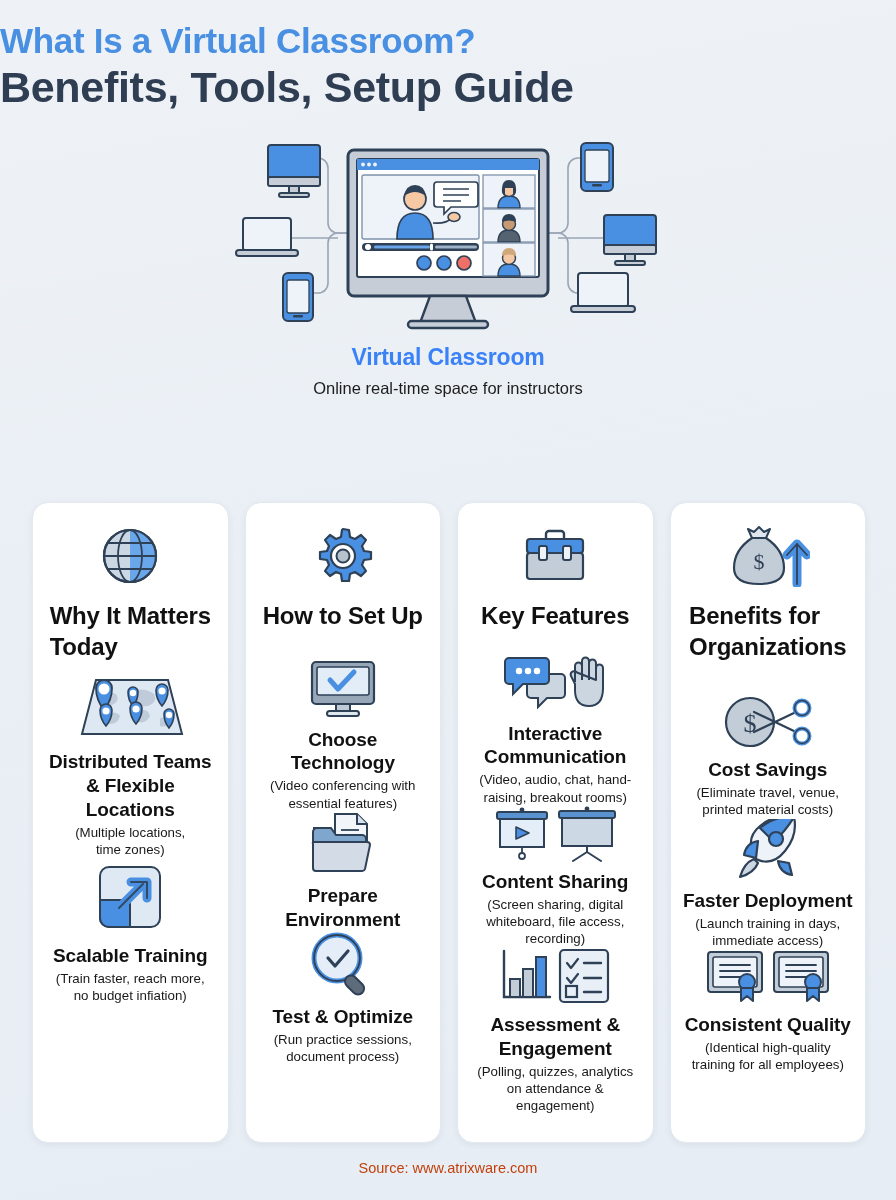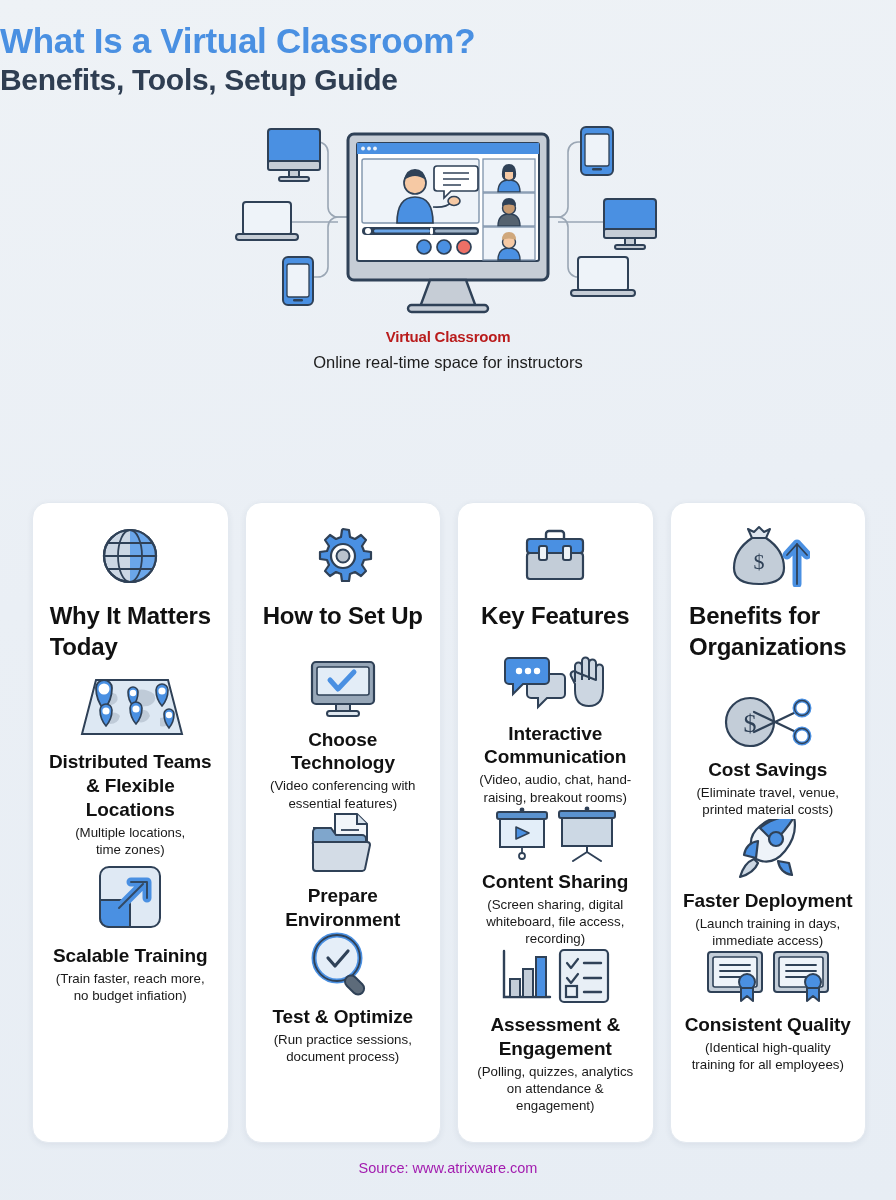--- a/index.html
+++ b/index.html
@@ -12,29 +12,29 @@
   }
   .page { position: relative; width: 896px; height: 1200px; }
 
   
   .header { padding-top: 20px; text-align: left; }
   .title-line1 {
     font-size: 35px; font-weight: bold; color: #4a90e2;
     letter-spacing: -0.3px; line-height: 1.18;
   }
   .title-line2 {
-    font-size: 30px; font-weight: bold; color: #2f3e52;
+    font-size: 43px; font-weight: bold; color: #2f3e52;
     letter-spacing: -0.3px; line-height: 1.25;
   }
 
   
   .hero { width: 896px; height: 205px; margin-top: 18px; display:block; }
 
   .hero-caption { text-align:center; margin-top: 6px; }
-  .hero-title { font-size: 15px; font-weight: bold; color:#b91c1c; letter-spacing:-0.2px;}
+  .hero-title { font-size: 23px; font-weight: bold; color:#3b82f6; letter-spacing:-0.2px;}
   .hero-sub {
     margin-top: 6px; font-size: 16.5px; color:#1d1d1d; line-height: 1.42;
   }
 
   
   .cards {
     position: absolute; left: 32px; top: 502px;
     width: 834px; height: 641px;
     display: grid; grid-template-columns: repeat(4, 1fr); gap: 16px;
   }
@@ -74,21 +74,21 @@
   .c3 .item:nth-of-type(2) { margin-top: 24px; }
   .c3 .item:nth-of-type(3) { margin-top: 20px; }
   .c4 .item:nth-of-type(1) { margin-top: 30px; }
   .c4 .item:nth-of-type(2) { margin-top: 34px; }
   .c4 .item:nth-of-type(3) { margin-top: 32px; }
   .item-icon { margin-bottom: 8px; }
 
   
   .footer {
     position:absolute; left:0; top:1160px; width:896px; text-align:center;
-    font-size: 14.5px; color:#a21caf;
+    font-size: 14.5px; color:#c2410c;
   }
 </style>
 </head>
 <body>
 
 <div class="page">
 
   <div class="header">
     <div class="title-line1">What Is a Virtual Classroom?</div>
     <div class="title-line2">Benefits, Tools, Setup Guide</div>

